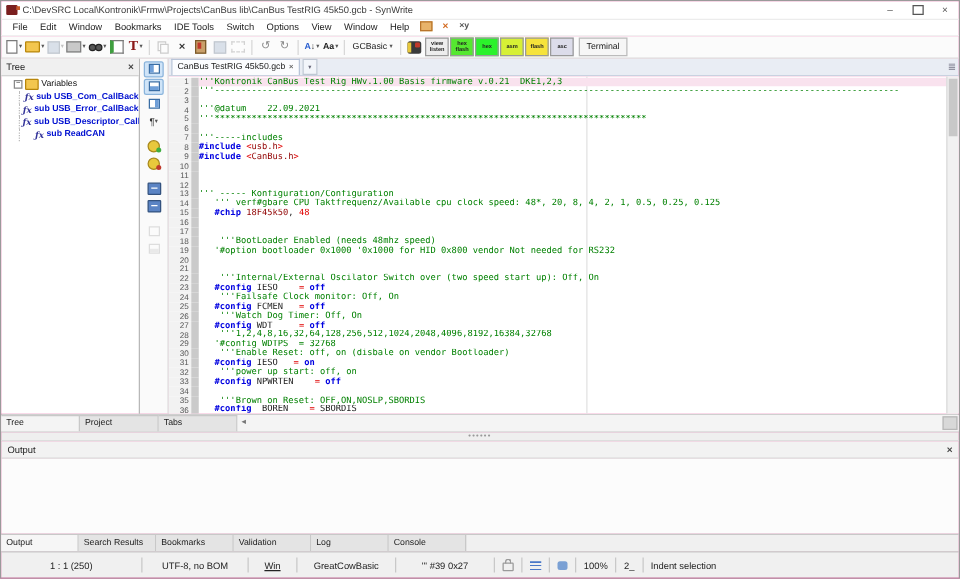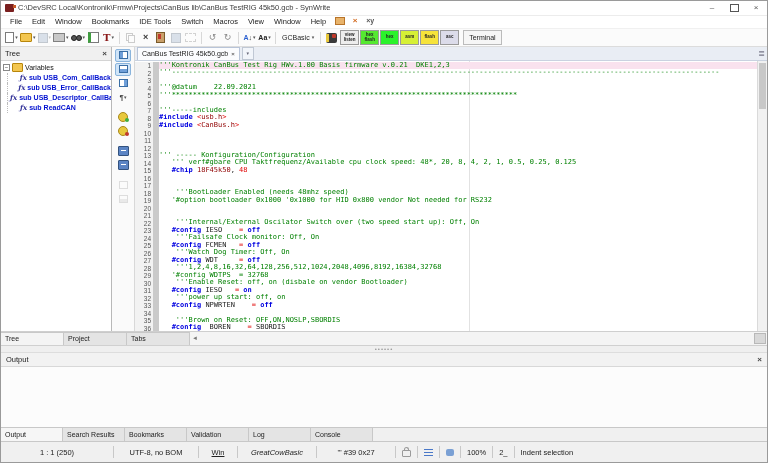--- a/index.html
+++ b/index.html
@@ -54,21 +54,21 @@
   .bbtn{height:13px;width:17px;border:1px solid #9a9a9a;margin-left:1px;display:flex;align-items:center;justify-content:center;
         text-align:center;font-size:4.5px;line-height:4.5px;font-weight:bold;color:#222;padding:0;overflow:hidden;word-break:break-word;}
   .term-btn{height:13px;border:1px solid #bbb;background:#f6f6f6;padding:0 5px;margin-left:4px;display:flex;align-items:center;font-size:7px;color:#222;}
   
   #main{height:291px;display:flex;border-bottom:1px solid #cfcfcf;}
   
   #tree-col{width:111px;box-sizing:border-box;border-right:1px solid #b8b8b8;display:flex;flex-direction:column;background:#fff;}
   .panel-header{height:13px;background:#f0f0f0;border-bottom:1px solid #d4d4d4;display:flex;align-items:center;justify-content:space-between;padding:0 4px;font-size:7.5px;color:#222;}
   .xbtn{color:#444;font-size:8px;font-weight:bold;}
   #tree-body{flex:1;padding-top:2px;overflow:hidden;}
-  .trow{height:10px;display:flex;align-items:center;gap:2px;padding-left:2px;white-space:nowrap;}
+  .trow{height:10px;display:flex;align-items:center;gap:2px;padding-left:10px;white-space:nowrap;}
   .expander{width:7px;height:7px;box-sizing:border-box;border:1px solid #888;background:#fff;font-size:6px;line-height:5px;text-align:center;color:#333;}
   .foldico{width:9px;height:7px;background:#f3c64f;border:1px solid #b8860b;border-radius:1px;}
   .fxico{font-family:"DejaVu Serif",serif;font-style:italic;font-weight:bold;color:#333399;font-size:7px;}
   .titem{font-size:7px;font-weight:bold;color:#0010d0;}
   .troot{font-size:7px;color:#111;}
   .tindent{width:10px;border-left:1px dotted #bbb;height:10px;margin-left:4px;}
   
   #vtool{width:22px;background:#fafafa;border-right:1px solid #d8d8d8;display:flex;flex-direction:column;align-items:center;padding-top:2px;gap:1px;}
   .vti{width:16px;height:13px;display:flex;align-items:center;justify-content:center;border-radius:2px;box-sizing:border-box;}
   .vti.sel{background:#cfe4f8;border:1px solid #8ab4dc;}
@@ -150,21 +150,21 @@
   </div>
 
   <div id="menubar">
     <span style="display:flex;">
         <span class="menu-item">File</span>
         <span class="menu-item">Edit</span>
         <span class="menu-item">Window</span>
         <span class="menu-item">Bookmarks</span>
         <span class="menu-item">IDE Tools</span>
         <span class="menu-item">Switch</span>
-        <span class="menu-item">Macros</span>
+        <span class="menu-item">Options</span>
         <span class="menu-item">View</span>
         <span class="menu-item">Window</span>
         <span class="menu-item">Help</span>
       </span>
     <span class="mdi">
         <span class="mdi-sq"></span>
       </span>
     <span class="mdi mdi-x">×</span>
     <span class="mdi mdi-k">×y</span>
   </div>
@@ -546,21 +546,21 @@
       <span class="btab">Console</span>
     </div>
 
   <div id="statusbar">
     <span class="sseg" style="width:100px;">1 : 1 (250)</span>
     <span class="ssep"></span>
     <span class="sseg" style="width:72px;text-align:center;">UTF-8, no BOM</span>
     <span class="ssep"></span>
     <span class="sseg" style="width:26px;text-decoration:underline;">Win</span>
     <span class="ssep"></span>
-    <span class="sseg" style="width:66px;font-style:italic;">GreatCowBasic</span>
+    <span class="sseg" style="width:66px;">GreatCowBasic</span>
     <span class="ssep"></span>
     <span class="sseg" style="width:66px;">''' #39 0x27</span>
     <span class="ssep"></span>
     <span class="sseg">
         <span class="st-lock"></span>
       </span>
     <span class="ssep"></span>
     <span class="sseg">
         <span class="st-wrap"></span>
       </span>

